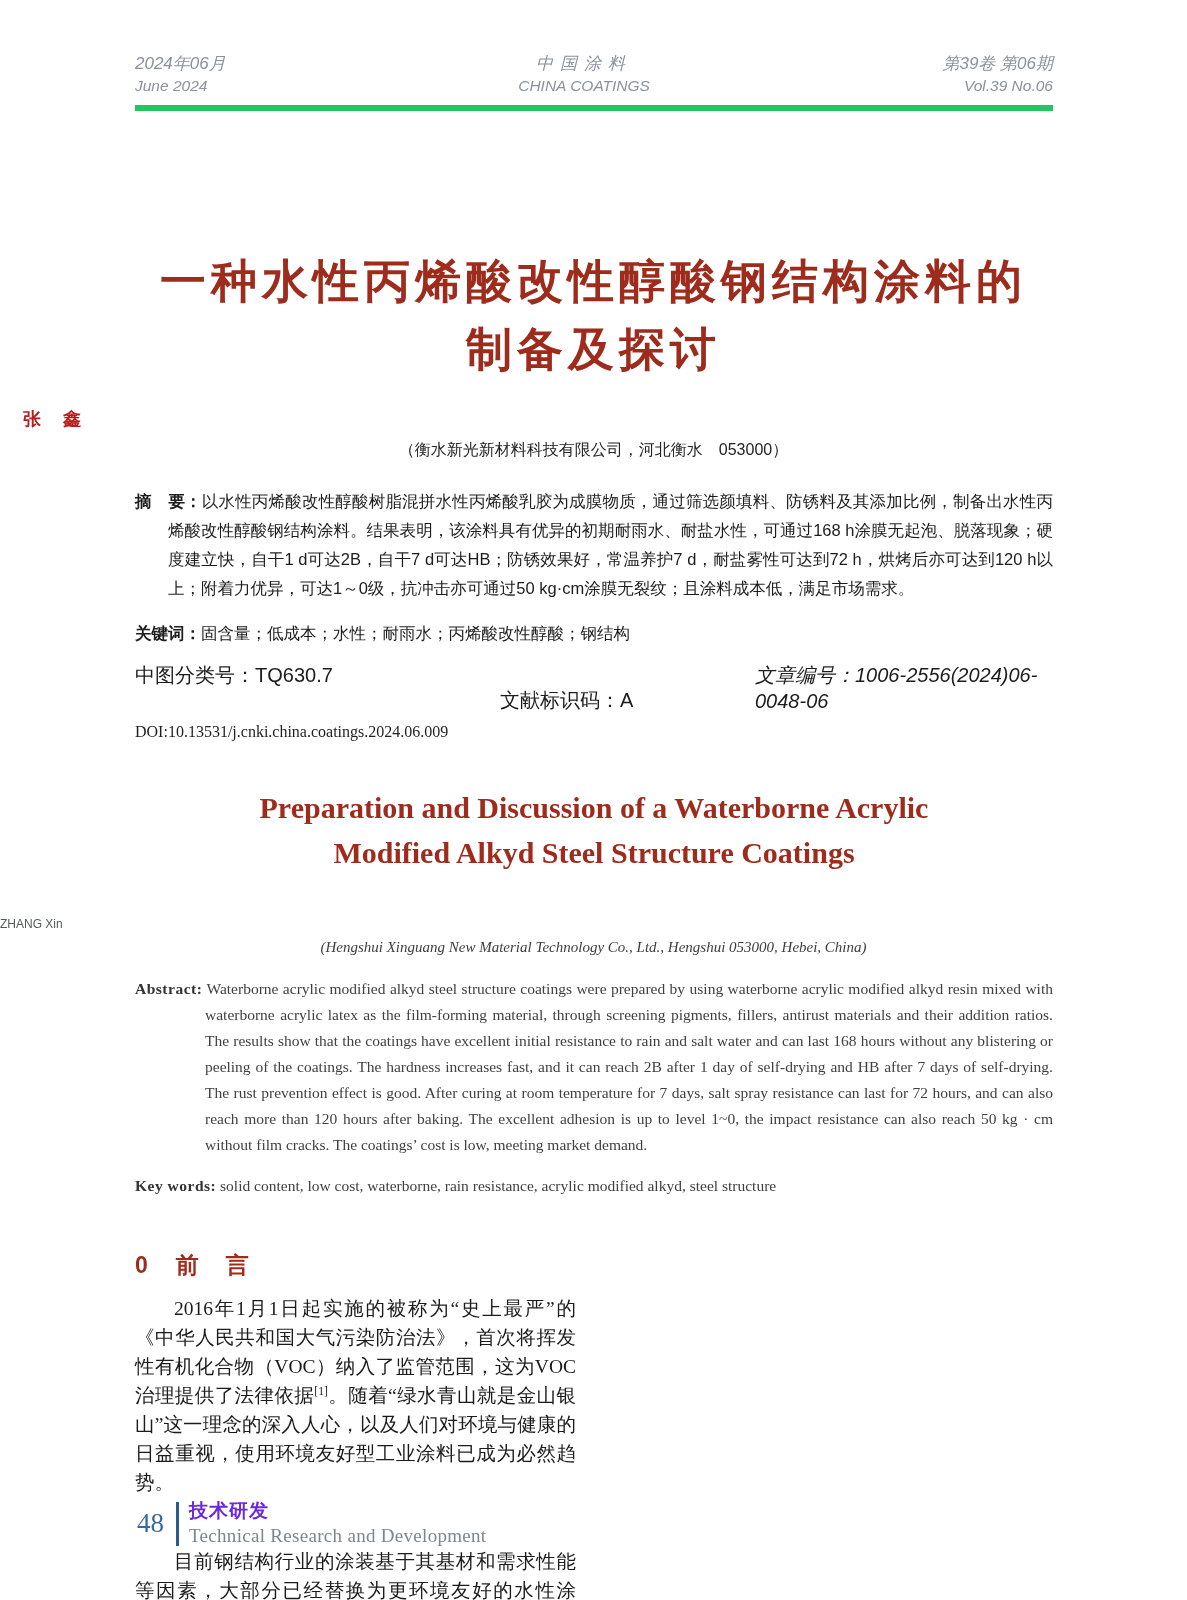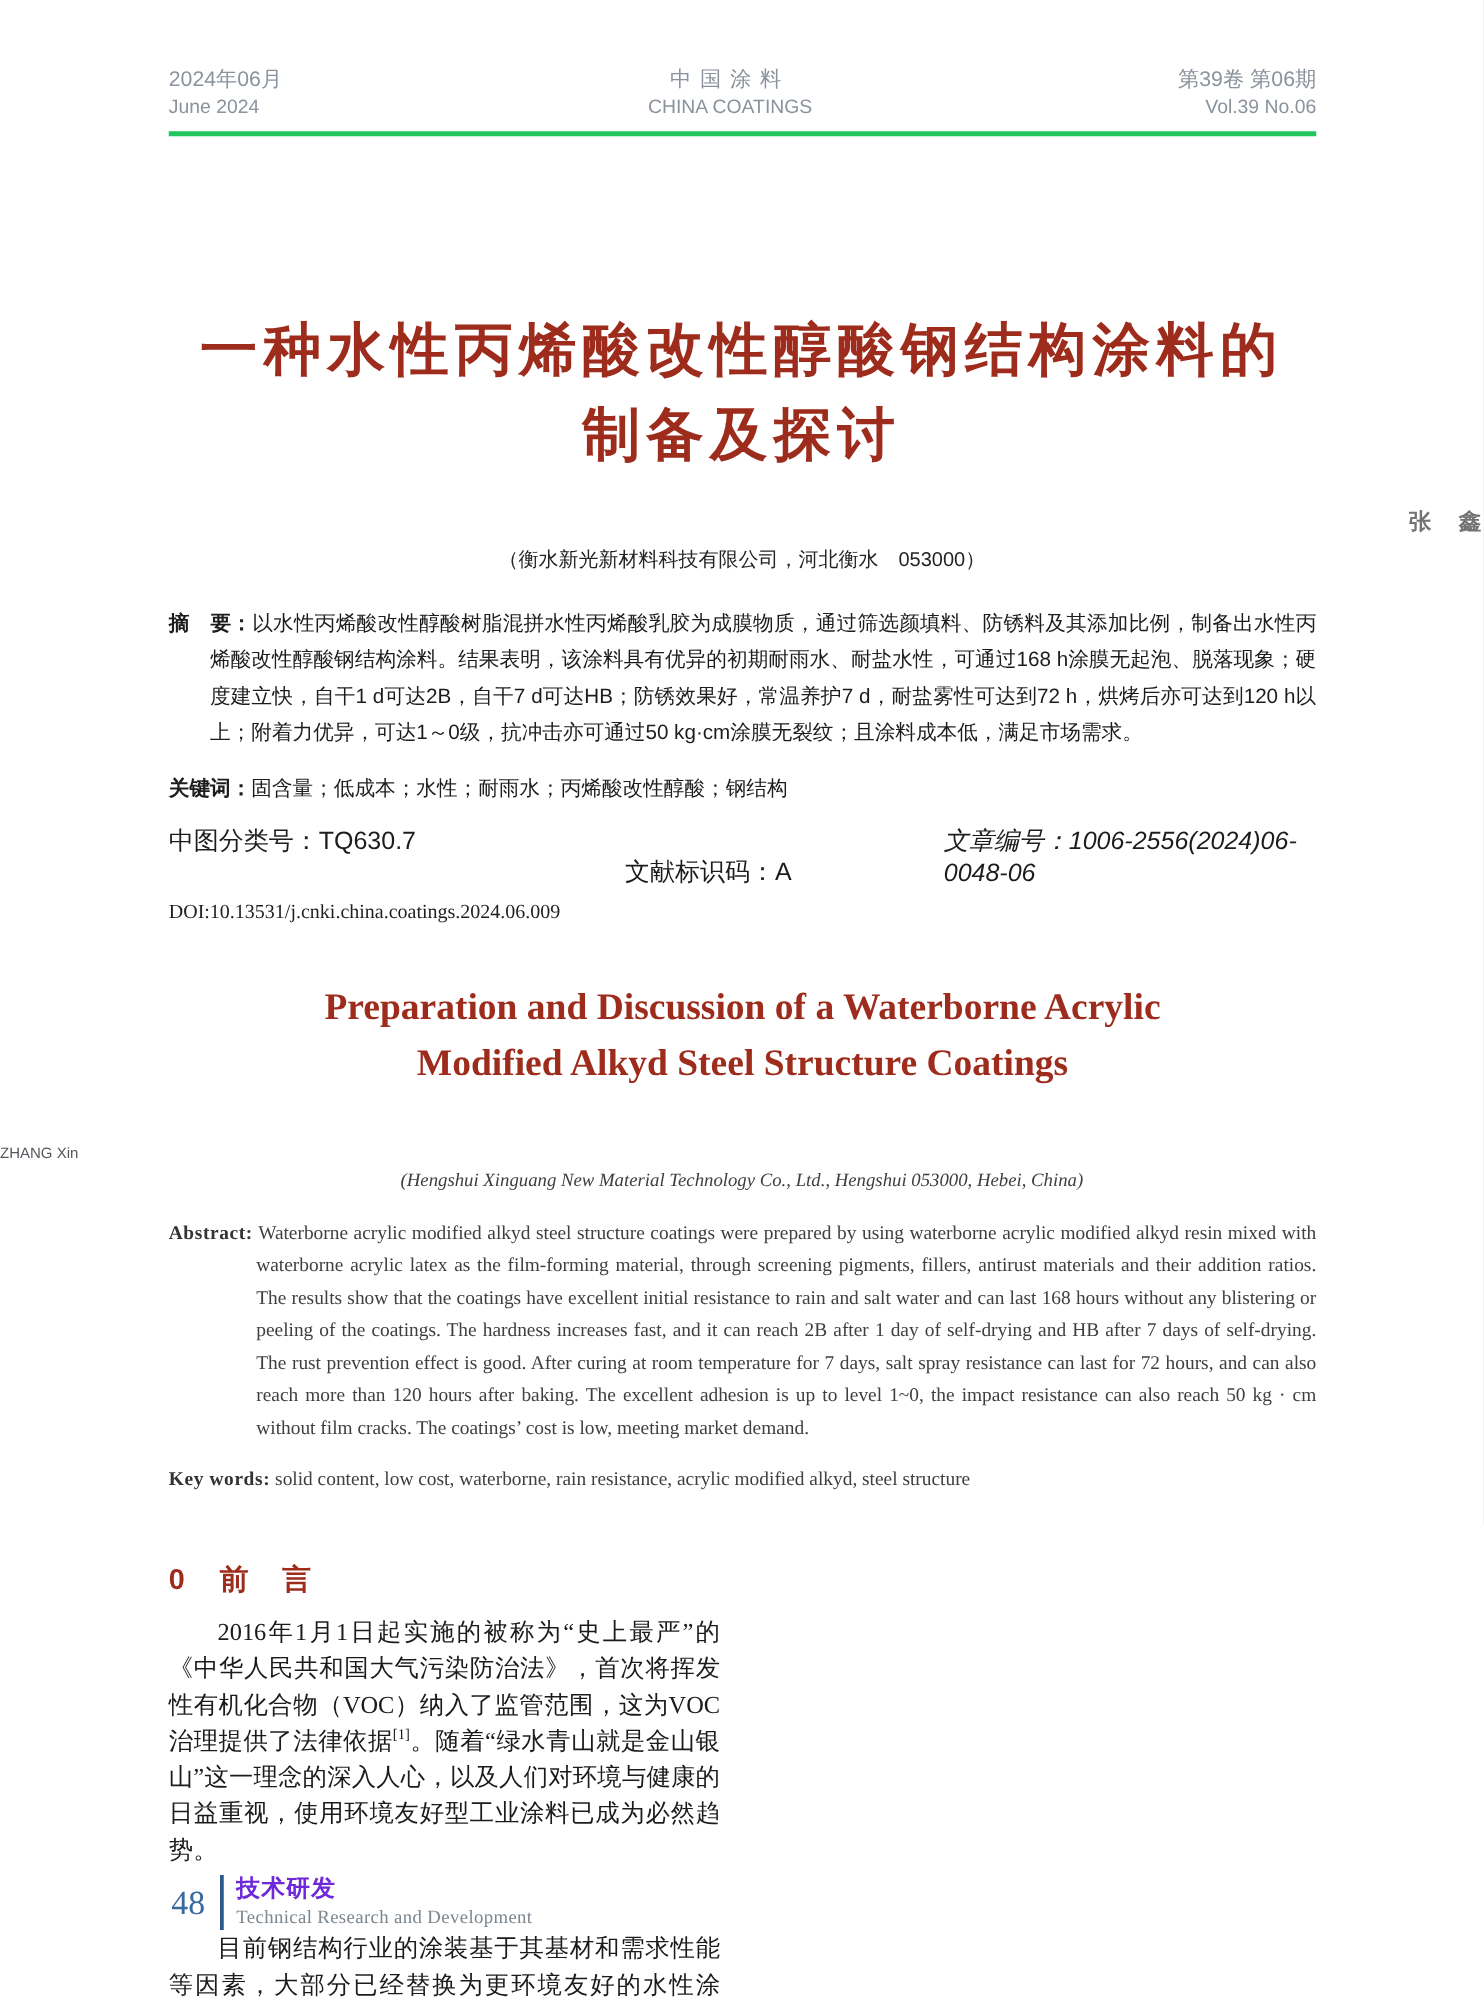--- a/index.html
+++ b/index.html
@@ -6,36 +6,37 @@
   .page {
     width: 1187px; height: 1600px; background: #ffffff;
     position: relative; overflow: hidden; margin: 0 auto;
     font-family: "Liberation Sans", sans-serif; color: #1c1c1c;
   }
   .inset { margin-left: 135px; margin-right: 134px; }
 
   
   .page-header {
     display: flex; justify-content: space-between; align-items: flex-end;
-    padding: 52px 0 9px 0; border-bottom: 4px solid #22c55e;
+    padding: 52px 0 9px 0; border-bottom: 6px solid #22c55e;
     color: var(--header-gray, #8a929c);
+    font-style: italic;
   }
   .hdr-col .cn { font-size: 17px; line-height: 23px; }
   .hdr-col .en { font-size: 15.5px; line-height: 21px; }
   .hdr-center { text-align: center; }
   .hdr-center .cn { letter-spacing: 7px; }
   .hdr-right { text-align: right; }
 
   
   .cn-title {
     margin: 136px 0 0 0; text-align: center; font-weight: bold;
     color: var(--accent-red, #9e2c1d); font-size: 46px; line-height: 68px;
     letter-spacing: 5px; font-family: "Liberation Sans", sans-serif;
   }
-  .author-cn { margin-top: 24px; text-align: right; font-size: 18px; font-weight: bold; color: #737373; letter-spacing: 2px; }
+  .author-cn { margin-top: 24px; text-align: left; font-size: 18px; font-weight: bold; color: #b91c1c; letter-spacing: 2px; padding-left: 23px; }
   .affil-cn  { margin-top: 9px; text-align: center; font-size: 16px; color: #232323; }
 
   
   .abstract-cn {
     margin-top: 26px; font-size: 16.5px; line-height: 29px;
     text-align: justify; padding-left: 33px; text-indent: -33px;
   }
   .abstract-cn .lbl, .keywords-cn .lbl { font-weight: bold; }
   .keywords-cn { margin-top: 7px; font-size: 16.5px; line-height: 26px; }
 
@@ -83,21 +84,21 @@
   .footnotes {
     margin-top: 6px; border-top: 6px solid #f9a8d4; padding-top: 9px;
     font-size: 16px; line-height: 30px; color: #333333;
   }
 
   
   .page-footer { position: absolute; left: 137px; top: 1500px; display: flex; align-items: center; }
   .pg-num { font-family: "Liberation Serif", serif; font-size: 27px; color: var(--footer-blue, #38699f); margin-right: 12px; }
   .footer-bar { width: 3px; height: 44px; background: #2d5a8e; margin-right: 10px; }
   .footer-cn { font-size: 19px; font-weight: bold; color: #6d28d9; letter-spacing: 1px; line-height: 22px; }
-  .footer-en { font-family: "Liberation Serif", serif; font-size: 15px; color: #7c868f; margin-top: 3px; letter-spacing: 0.3px; text-align: right; }
+  .footer-en { font-family: "Liberation Serif", serif; font-size: 19px; color: #7c868f; margin-top: 3px; letter-spacing: 0.3px; text-align: right; }
 </style>
 </head>
 <body>
 
 <div class="page">
 
   <div class="page-header inset">
     <div class="hdr-col hdr-left">
       <div class="cn">2024年06月</div>
       <div class="en">June 2024</div>

